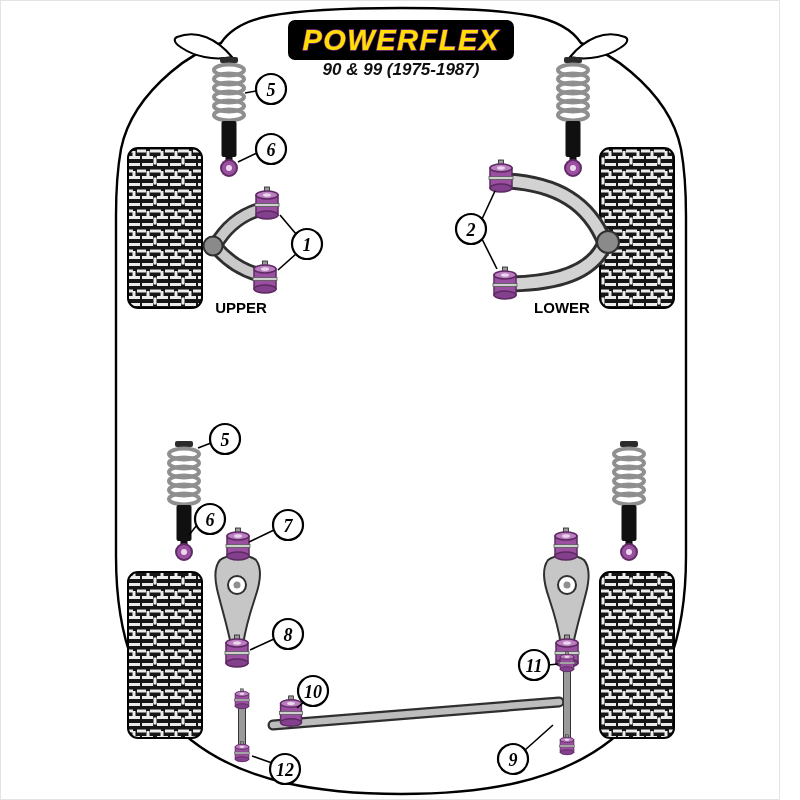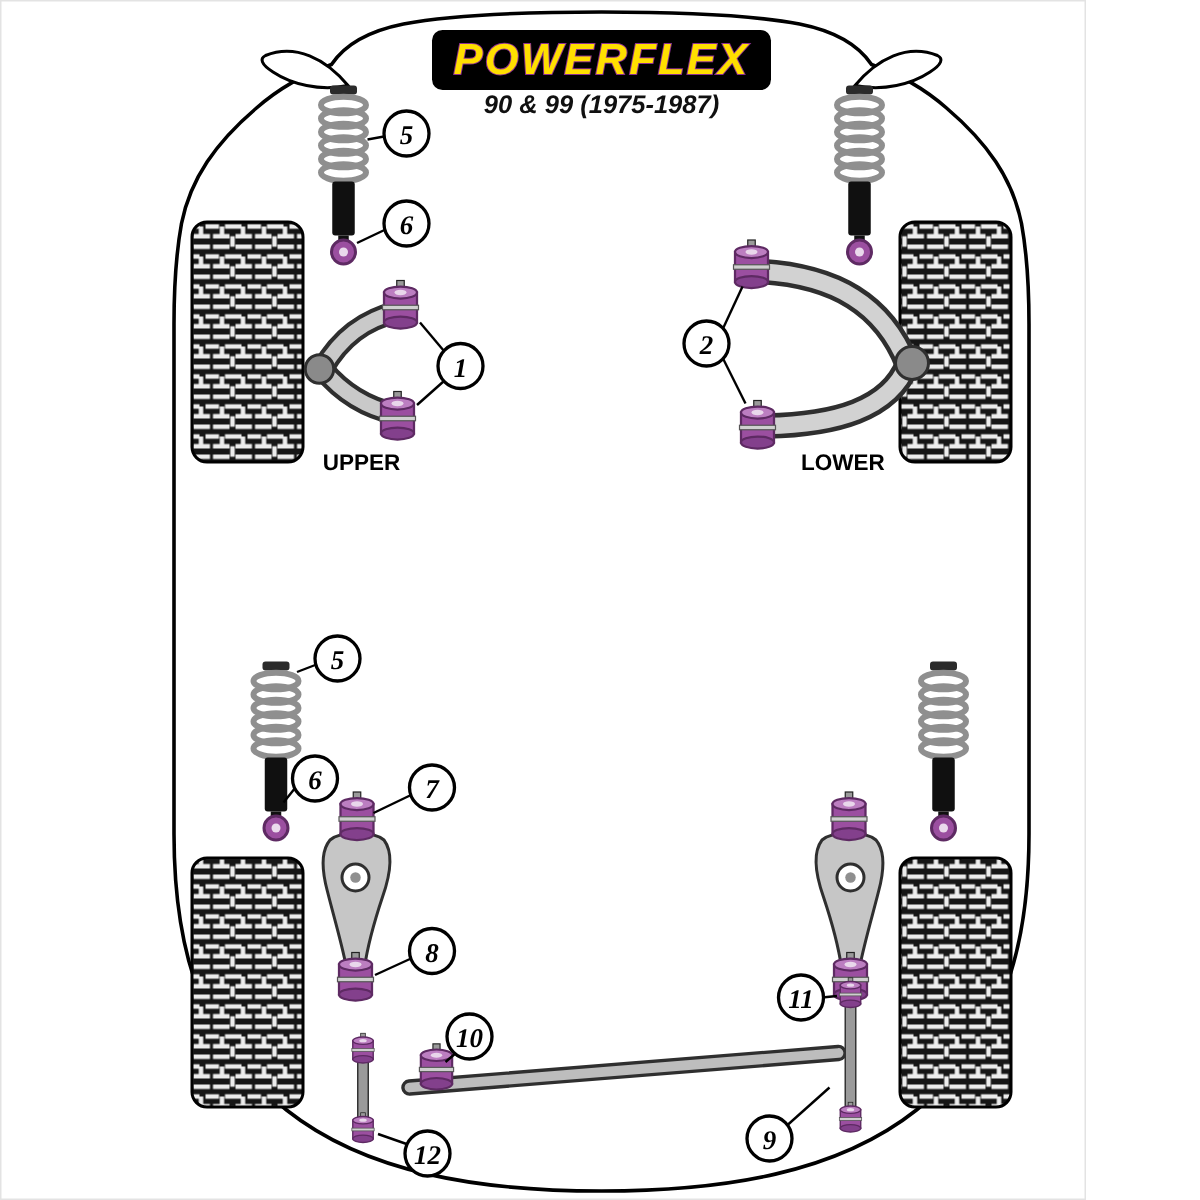--- a/index.html
+++ b/index.html
@@ -1,17 +1,17 @@
 <!DOCTYPE html>
 <html><head>
 <meta charset="utf-8">
 <style>
   html,body { margin:0; padding:0; background:#fff; }
   #stage {
-    width:724px; height:800px; position:relative; background:#ffffff;
+    width:780px; height:800px; position:relative; background:#ffffff;
     box-sizing:border-box; border:1px solid #e3e3e3;
     font-family:"Liberation Sans", sans-serif;
   }
   svg { position:absolute; inset:0; }
 
   .body-outline { fill:#ffffff; stroke:#000000; stroke-width:2.4; }
   .wing { fill:#ffffff; stroke:#000000; stroke-width:2; }
   .tyre { fill:url(#tread); stroke:#000000; stroke-width:2; }
 
   .armOuter { stroke:#2f2f2f; stroke-width:15; fill:none; stroke-linecap:round; }

